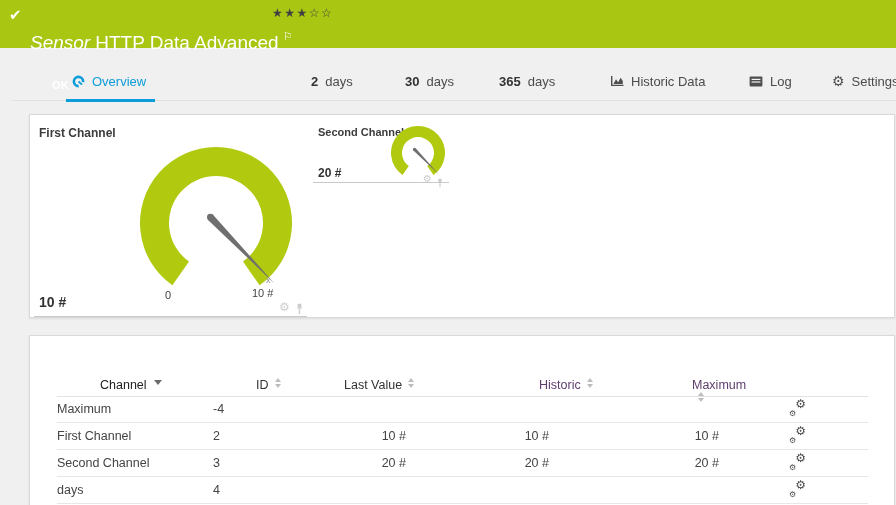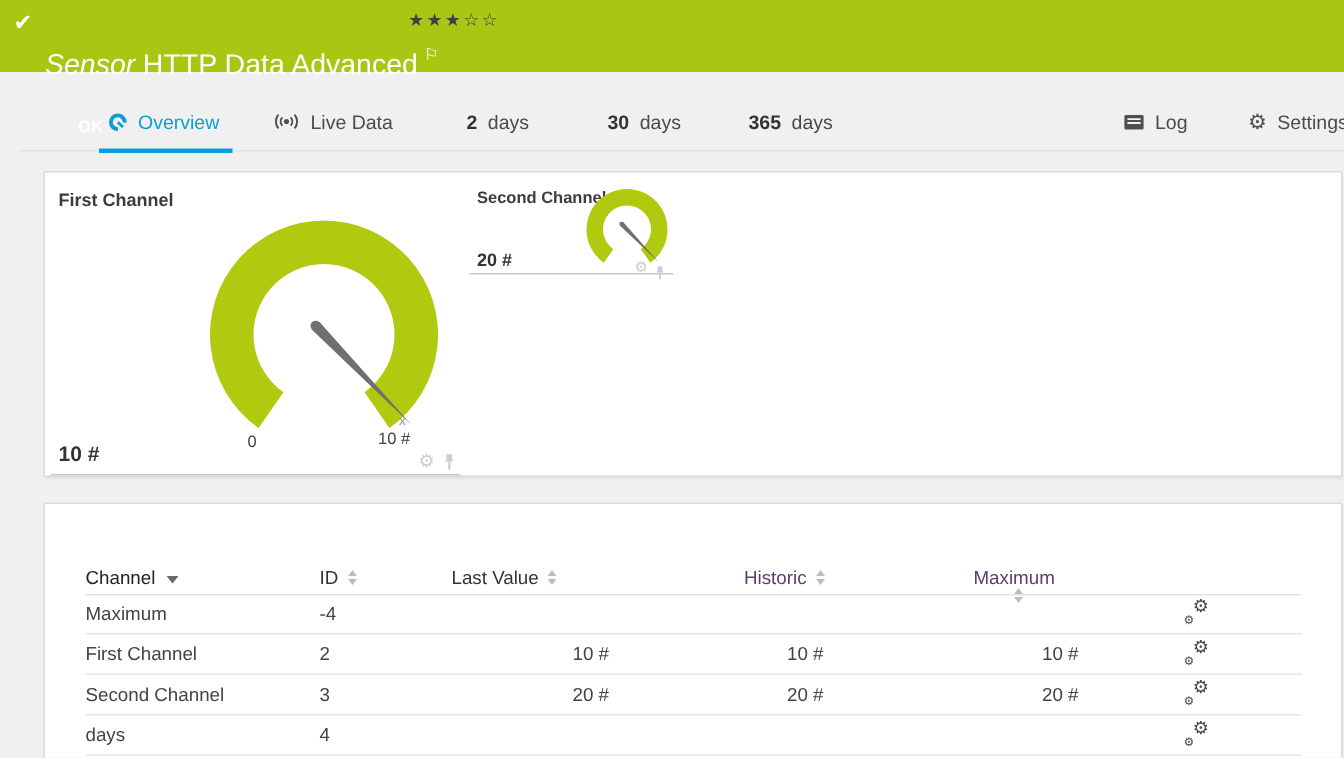--- a/index.html
+++ b/index.html
@@ -47,21 +47,21 @@
   .g2-pin { position:absolute; left:406px; top:59px; cursor:pointer; }
   .g1-line { position:absolute; left:4px; top:201px; width:273px; border-top:1px solid #c9c9c9; }
   
   .g2-title { position:absolute; left:288px; top:11px; font-size:11px; font-weight:600; color:#3c3c3c; }
   .g2-svg { position:absolute; left:356px; top:6px; }
   .g2-value { position:absolute; left:288px; top:51px; font-size:12px; font-weight:600; color:#333; }
   .g2-gear { left:393px; top:59px; font-size:10px; }
   .g2-line { position:absolute; left:283px; top:67px; width:136px; border-top:1px solid #c9c9c9; }
 
   
-  .th { position:absolute; top:42px; font-size:12.5px; color:#333; display:flex; align-items:center; cursor:pointer; }
+  .th { position:absolute; top:42px; font-size:12.5px; color:#333; display:flex; cursor:pointer;margin-left:43px; }
   .th-channel{left:27px; color:#222;} .th-id{left:183px} .th-last{left:271px}
   .th-min{left:466px; color:var(--link-purple);} .th-max{left:619px; color:var(--link-purple);flex-direction:column;}
   .sort-single { width:0; height:0; border-left:4px solid transparent; border-right:4px solid transparent; border-top:5px solid #6a6a6a; margin-left:7px; margin-top:2px; }
   .sortpair { display:inline-flex; flex-direction:column; gap:2px; margin-left:6px; }
   .sortpair em { display:block; width:0; height:0; border-left:3.5px solid transparent; border-right:3.5px solid transparent; }
   .sortpair .up { border-bottom:4px solid #bdbdbd; }
   .sortpair .dn { border-top:4px solid #bdbdbd; }
   .thead-sep { position:absolute; left:27px; top:60px; width:811px; border-top:1px solid #e3e3e3; }
   .trow { position:absolute; left:27px; width:811px; height:27px; border-bottom:1px solid #e7e7e7; font-size:12.5px; color:#444; }
   .r0{top:60px} .r1{top:87px} .r2{top:114px} .r3{top:141px}
@@ -91,40 +91,40 @@
   <nav class="tabs">
     <div class="tab active t-overview">
       <span class="tabicon">
         <svg width="13" height="13" viewBox="0 0 13 13">
           <circle cx="6.5" cy="6.5" r="4.6" fill="none" stroke="#0b9dd9" stroke-width="2.6" stroke-dasharray="22 8" transform="rotate(88 6.5 6.5)"></circle>
           <line x1="6.5" y1="6.5" x2="10" y2="9.6" stroke="#0b9dd9" stroke-width="1.8"></line>
         </svg>
       </span>
       <span>Overview</span>
     </div>
-    <div class="tab t-livedata">
-      <span class="tabicon">
-        <svg width="18" height="12" viewBox="0 0 18 12">
-          <circle cx="9" cy="6" r="1.7" fill="#4f4f4f"></circle>
-          <path d="M6.2 3.2 A4.2 4.2 0 0 0 6.2 8.8 M3.6 1.4 A7.2 7.2 0 0 0 3.6 10.6 M11.8 3.2 A4.2 4.2 0 0 1 11.8 8.8 M14.4 1.4 A7.2 7.2 0 0 1 14.4 10.6" fill="none" stroke="#4f4f4f" stroke-width="1.3"></path>
-        </svg>
-      </span>
-      <span>Live Data</span>
-    </div>
     <div class="tab t-2days">
       <span class="num">2</span>
       <span>days</span>
     </div>
     <div class="tab t-30days">
       <span class="num">30</span>
       <span>days</span>
     </div>
     <div class="tab t-365days">
       <span class="num">365</span>
       <span>days</span>
+    </div>
+    <div class="tab t-historic">
+      <span class="tabicon">
+        <svg width="14" height="12" viewBox="0 0 14 12">
+          <path d="M1 1 L1 11 L13.5 11 L13.5 9.8 L2.4 9.8 L2.4 1 Z" fill="#4f4f4f"></path>
+          <path d="M3.4 9 L6 4.2 L8.2 7.2 L10.6 2.8 L12.8 6 L12.8 9 Z" fill="#4f4f4f"></path>
+        </svg>
+      </span>
+      <span>Historic Data</span>
     </div>
     <div class="tab t-log">
       <span class="tabicon">
         <svg width="14" height="11" viewBox="0 0 14 11">
           <rect x="0.6" y="0.6" width="12.8" height="9.8" rx="1" fill="#4f4f4f"></rect>
           <line x1="2.6" y1="3.4" x2="11.4" y2="3.4" stroke="#f4f4f4" stroke-width="1.2"></line>
           <line x1="2.6" y1="6" x2="11.4" y2="6" stroke="#f4f4f4" stroke-width="1.2"></line>
         </svg>
       </span>
       <span>Log</span>

